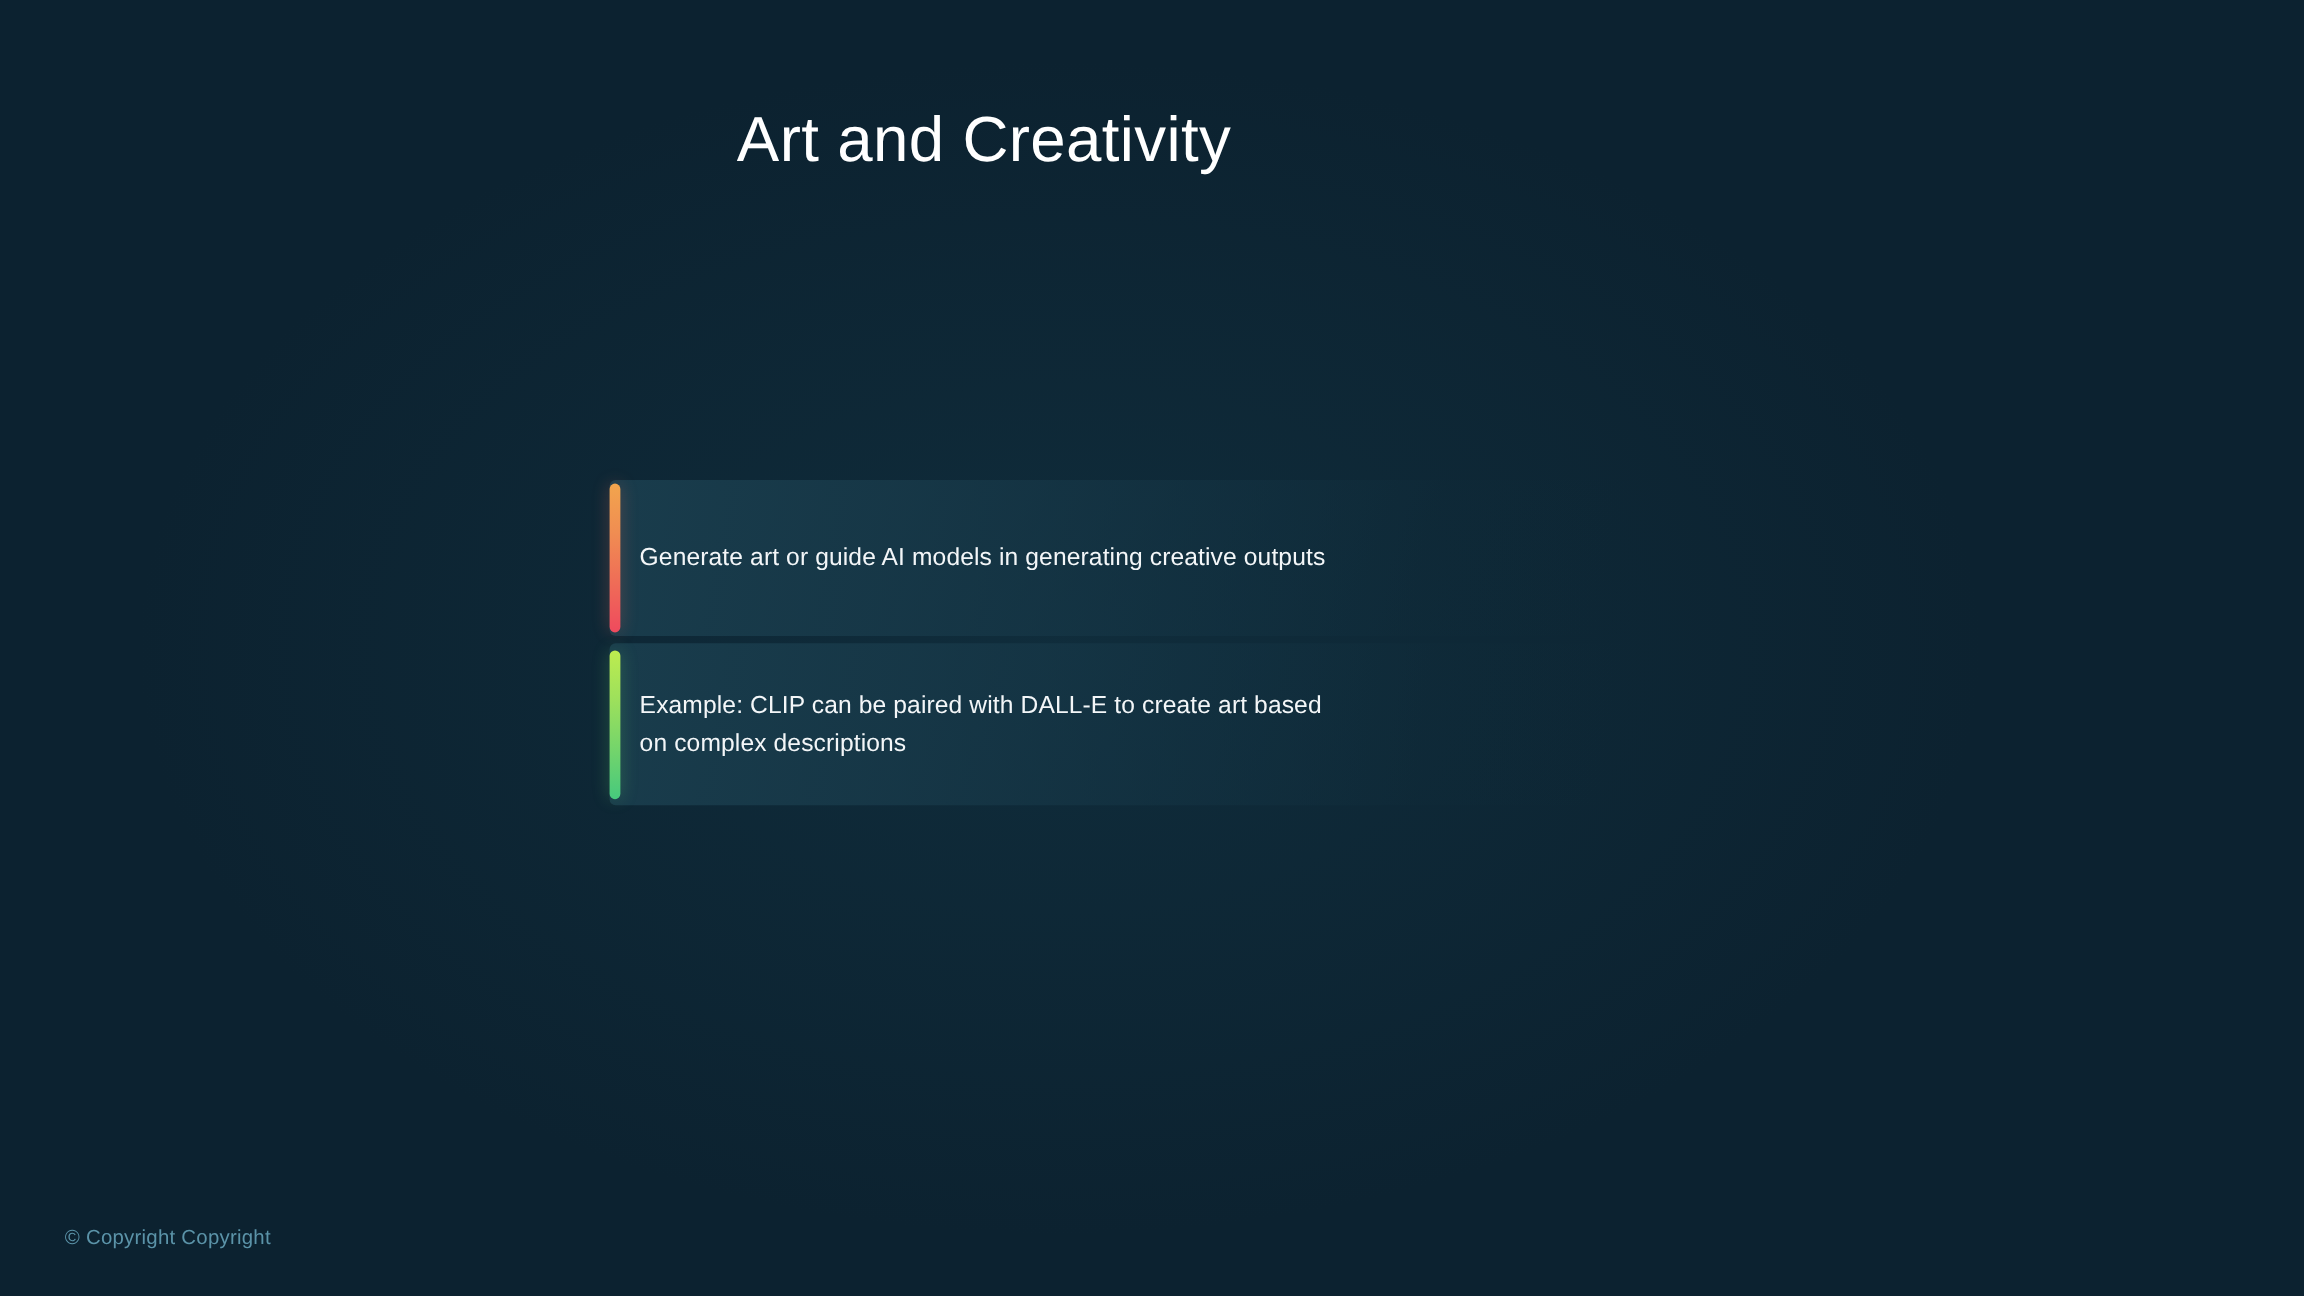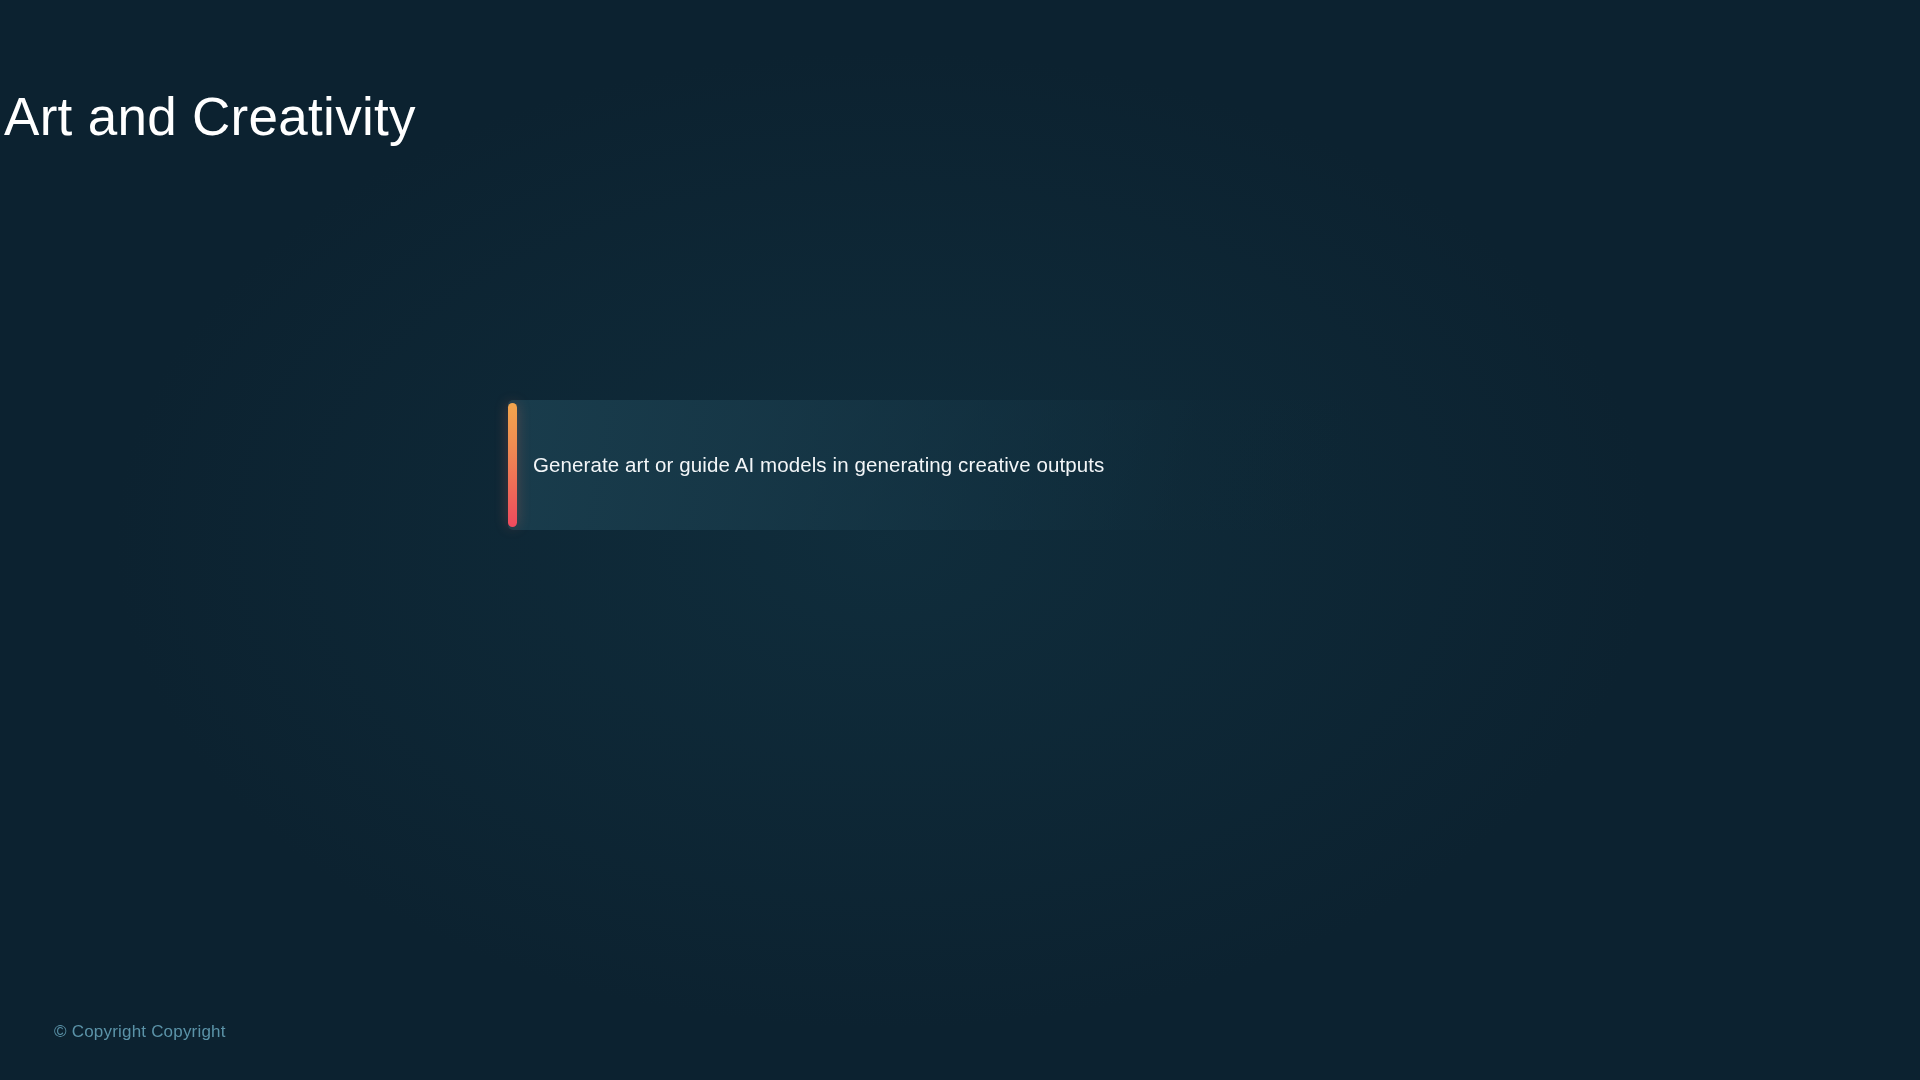--- a/index.html
+++ b/index.html
@@ -25,23 +25,23 @@
     background:
       radial-gradient(ellipse 1100px 700px at 46% 50%, rgba(20,58,74,0.45) 0%, rgba(12,34,48,0) 70%),
       #0c2230;
     overflow: hidden;
   }
 
   
   .slide-title {
     position: absolute;
     top: 85px;
-    left: 4px;
+    left: 16px;
     width: 1608px;
-    text-align: left;
+    text-align: center;
     font-size: 53px;
     font-weight: 400;
     letter-spacing: 0.3px;
     color: #ffffff;
     line-height: 1.2;
     white-space: nowrap;
   }
 
   
   .cards {
@@ -141,18 +141,22 @@
 
   <h1 class="slide-title">Art and Creativity</h1>
 
   <div class="cards">
 
     <div class="card card-1">
       <div class="accent-bar"></div>
       <div class="card-text">Generate art or guide AI models in generating creative outputs</div>
     </div>
 
+    <div class="card card-2">
+      <div class="accent-bar"></div>
+      <div class="card-text">Example: CLIP can be paired with DALL-E to create art based on complex descriptions</div>
+    </div>
 
   </div>
 
   <div class="footer-copyright">© Copyright Copyright</div>
 
 </div>
 
 </body></html>

